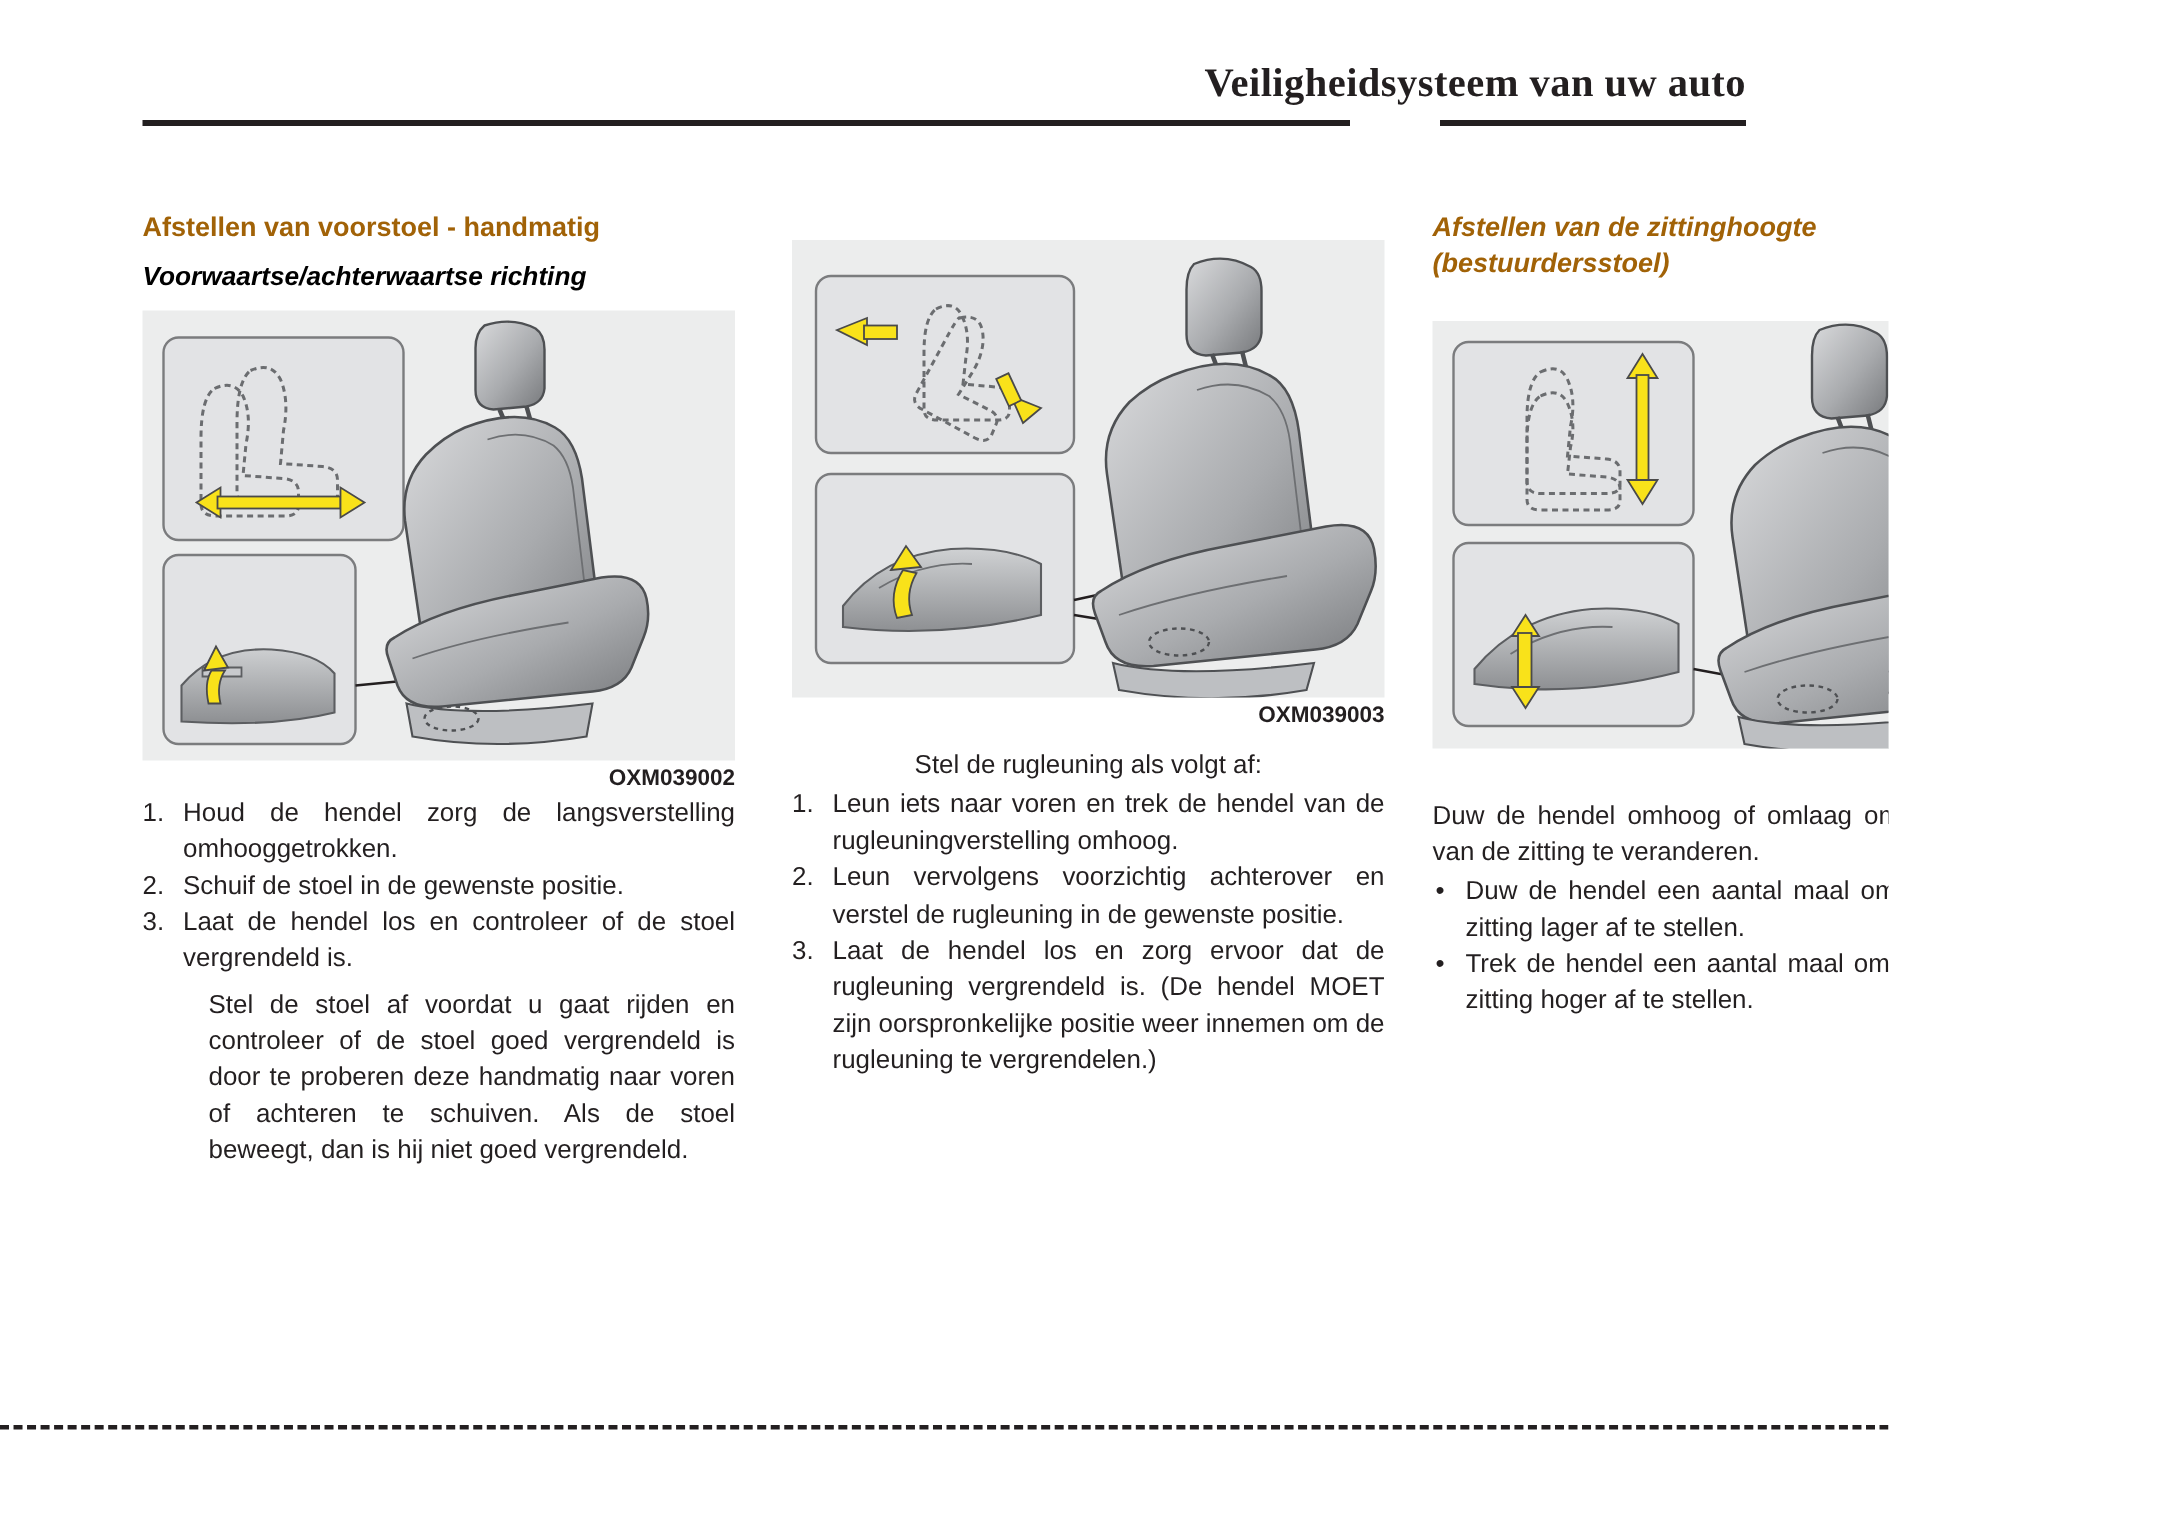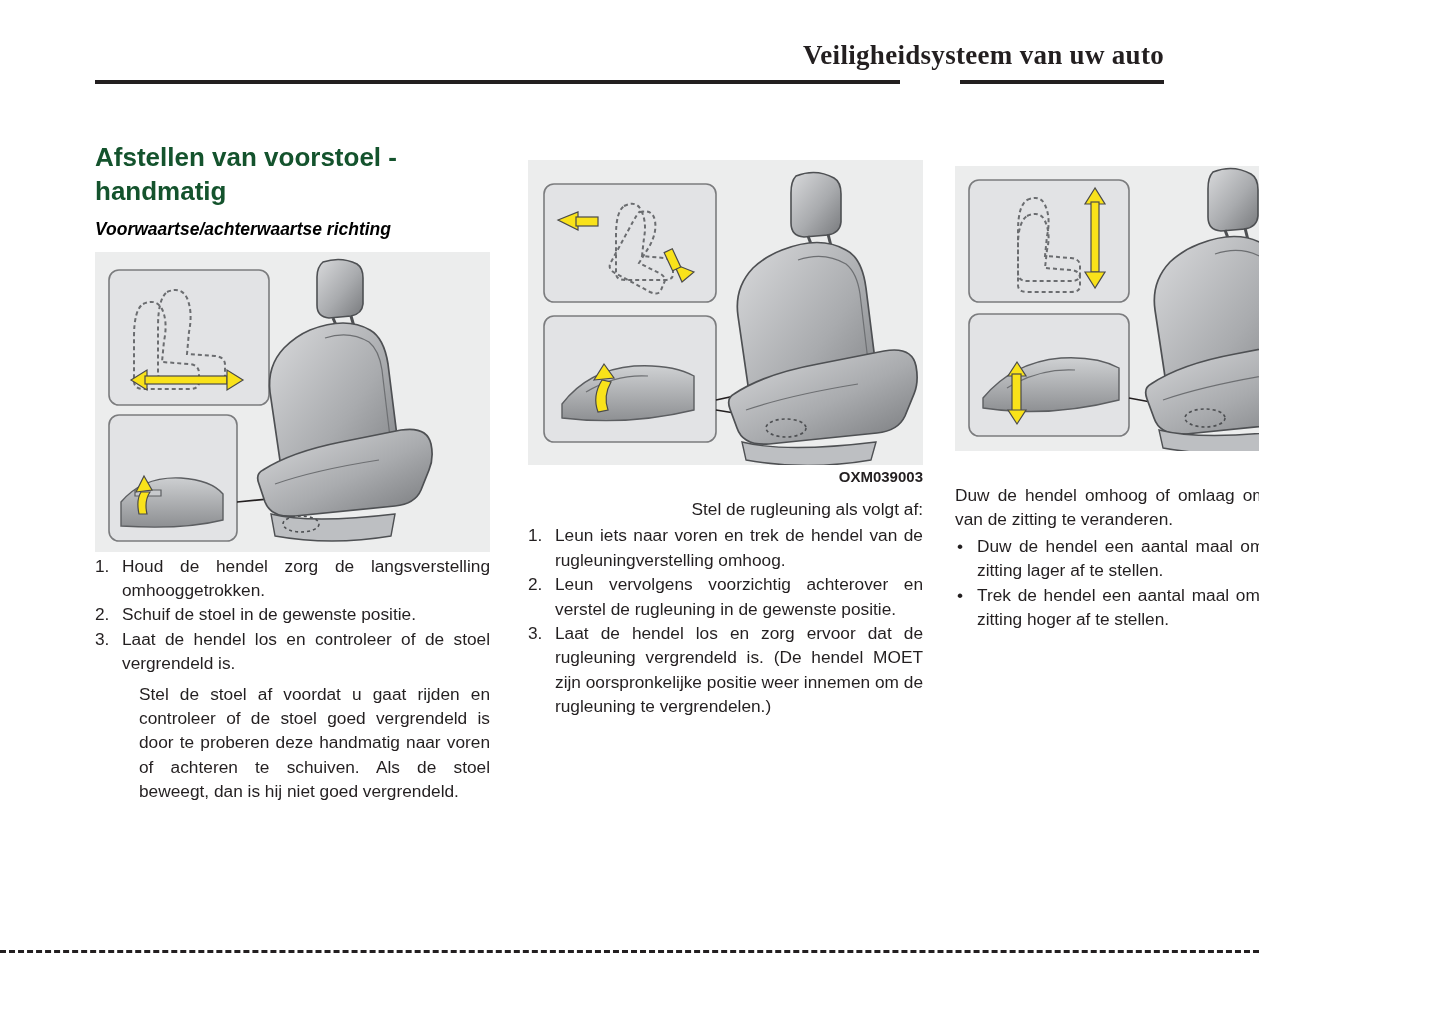--- a/index.html
+++ b/index.html
@@ -50,23 +50,23 @@
     top: 140px;
     font-family: "Liberation Sans", sans-serif;
   }
   .col1 { left: 95px;  width: 395px; }
   .col2 { left: 528px; width: 395px; }
   .col3 { left: 955px; width: 400px; }
 
   h2.sec-title {
     margin: 0 0 2px 0;
     font-family: "Liberation Sans", sans-serif;
-    font-size: 26px;
-    font-weight: bold;
-    color: #14532d;
+    font-size: 18px;
+    font-weight: bold;
+    color: #a16207;
     line-height: 1.32;
   }
   h2.sec-title.italic { font-style: italic; }
   h3.sub-title {
     margin: 10px 0 0 0;
     font-family: "Liberation Sans", sans-serif;
     font-size: 17.5px;
     font-weight: bold;
     font-style: italic;
     color: #000000;
@@ -93,21 +93,21 @@
 
   
   .body-text {
     font-family: "Liberation Sans", sans-serif;
     font-size: 17.3px;
     color: #231f20;
     line-height: 1.41;
     text-align: justify;
     margin-top: 12px;
   }
-  .body-text.nojust { text-align: right; }
+  .body-text.nojust { text-align: center; }
   ol.num-list {
     margin: 0;
     padding: 0;
     list-style: none;
   }
   ol.num-list li {
     position: relative;
     padding-left: 27px;
     font-family: "Liberation Sans", sans-serif;
     font-size: 17.3px;
@@ -236,20 +236,21 @@
 
           <path d="M168 218 q28 -18 78 -28 l60 -12 q26 -4 30 14 q3 14 -2 26 l-8 20 q-6 14 -26 16 l-100 10 q-24 2 -30 -14 l-6 -18 q-4 -10 4 -14 z" fill="url(#g1)" stroke="#4e5053" stroke-width="1.7"></path>
           <path d="M180 232 q40 -14 104 -24" fill="none" stroke="#6d6f72" stroke-width="1.2"></path>
 
           <path d="M176 262 q40 10 124 0 l-4 22 q-60 10 -116 0 z" fill="#bdbfc2" stroke="#4e5053" stroke-width="1.4"></path>
 
           <ellipse cx="206" cy="272" rx="18" ry="8" fill="none" stroke="#4e5053" stroke-width="1.6" stroke-dasharray="3 3"></ellipse>
         </g>
       </svg>
     </div>
+    <div class="fig-caption">OXM039002</div>
 
 
     <ol class="num-list" style="margin-top:2px;">
       <li><span class="num">1.</span><span>Houd de hendel zorg de langsverstelling omhooggetrokken.</span></li>
       <li><span class="num">2.</span><span>Schuif de stoel in de gewenste positie.</span></li>
       <li><span class="num">3.</span><span>Laat de hendel los en controleer of de stoel vergrendeld is.</span></li>
     </ol>
 
     <div class="body-text" style="margin-top:6px;margin-left:44px;">Stel de stoel af voordat u gaat rijden en controleer of de stoel goed vergrendeld is door te proberen deze handmatig naar voren of achteren te schuiven. Als de stoel beweegt, dan is hij niet goed vergrendeld.</div>
   </div>
@@ -314,20 +315,21 @@
     <div class="body-text nojust">Stel de rugleuning als volgt af:</div>
 
     <ol class="num-list" style="margin-top:2px;">
       <li><span class="num">1.</span><span>Leun iets naar voren en trek de hendel van de rugleuningverstelling omhoog.</span></li>
       <li><span class="num">2.</span><span>Leun vervolgens voorzichtig achterover en verstel de rugleuning in de gewenste positie.</span></li>
       <li><span class="num">3.</span><span>Laat de hendel los en zorg ervoor dat de rugleuning vergrendeld is. (De hendel MOET zijn oorspronkelijke positie weer innemen om de rugleuning te vergrendelen.)</span></li>
     </ol>
   </div>
 
   <div class="col col3">
+    <h2 class="sec-title italic">Afstellen van de zittinghoogte (bestuurdersstoel)</h2>
 
     <div class="figure fig3" style="margin-top:26px;">
       <svg width="400" height="285" viewBox="0 0 400 285">
         <defs>
           <linearGradient id="g3" x1="0" y1="0" x2="1" y2="1">
             <stop offset="0%" stop-color="#d9dadc"></stop>
             <stop offset="55%" stop-color="#a9abae"></stop>
             <stop offset="100%" stop-color="#77797c"></stop>
           </linearGradient>
           <linearGradient id="g3b" x1="0" y1="0" x2="0" y2="1">

